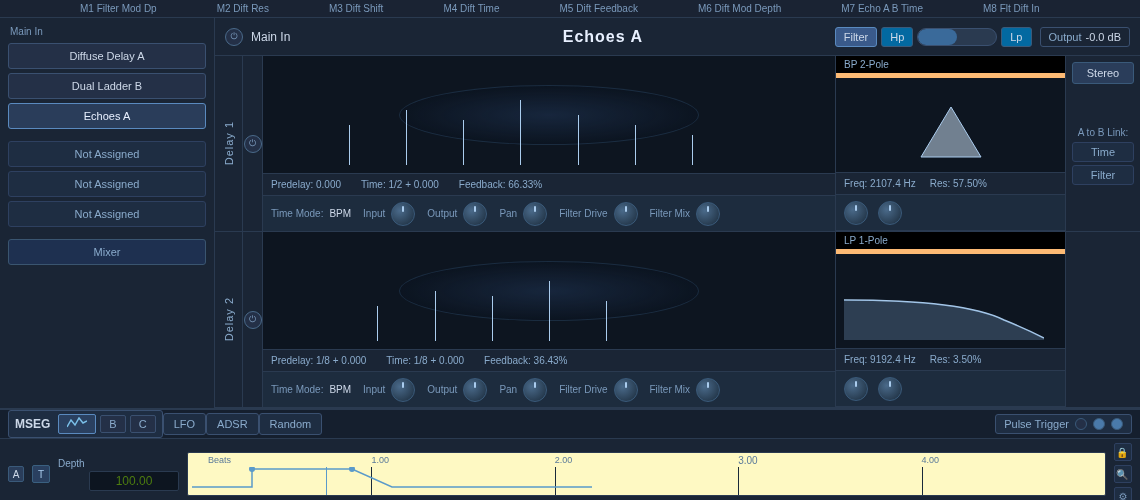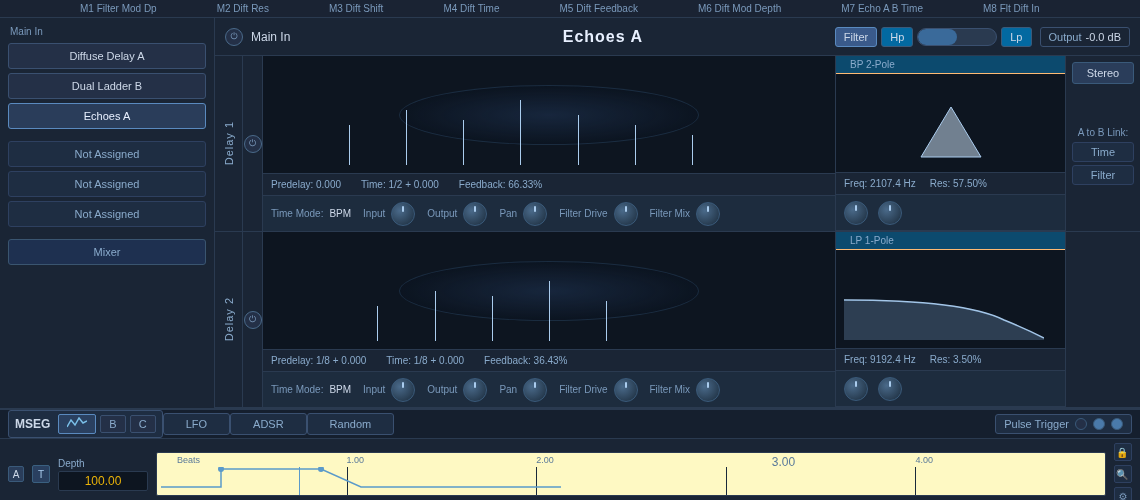--- a/index.html
+++ b/index.html
@@ -328,23 +328,23 @@
     .filter-row {
       flex: 1;
       display: flex;
       flex-direction: column;
       border-bottom: 1px solid #2a3a50;
     }
 
     .filter-title {
       font-size: 10px;
       color: #8aabcc;
-      padding: 3px 14px;
-      background: #0c4a6e;
-      border-bottom: 1px solid #fdba74;
+      padding: 3px 8px;
+      background: #000000;
+      border-bottom: 5px solid #fdba74;
     }
 
     .filter-viz {
       flex: 1;
       background: #0d1520;
       position: relative;
       overflow: hidden;
     }
 
     .filter-params {
@@ -466,21 +466,21 @@
     }
 
     .tab-mini svg {
       width: 20px; height: 12px;
     }
 
     .bottom-tab-btn {
       background: #1e2d42;
       border: 1px solid #3a5070;
       border-radius: 3px;
-      padding: 4px 22px;
+      padding: 4px 10px;
       cursor: pointer;
       font-size: 11px;
       color: #8aabcc;
     }
 
     .pulse-trigger-group {
       display: flex;
       align-items: center;
       gap: 6px;
       margin-left: auto;
@@ -539,23 +539,24 @@
       color: #aaccee;
       cursor: pointer;
     }
 
     .depth-display {
       background: #0d1520;
       border: 1px solid #2a3a50;
       border-radius: 2px;
       padding: 2px 8px;
       font-size: 12px;
-      color: #eab308;
+      color: #4d7c0f;
       min-width: 90px;
       text-align: center;
+      margin-left: 31px;
     }
 
     .seq-area {
       flex: 1;
       background: #fef9c3;
       border: 1px solid #2a3a50;
       border-radius: 2px;
       height: 44px;
       position: relative;
       overflow: hidden;
@@ -849,21 +850,21 @@
       <span style="font-size:10px;color:#8aabcc;">Depth</span>
       <div class="depth-display">100.00</div>
     </div>
 
     <div class="seq-area">
 
       <div style="position:absolute;top:2px;left:0;right:0;display:flex;padding:0 20px;">
         <span style="font-size:9px;color:#5a7a9a;flex:0 0 auto;margin-right:auto;">Beats</span>
         <span style="font-size:9px;color:#5a7a9a;position:absolute;left:20%;">1.00</span>
         <span style="font-size:9px;color:#5a7a9a;position:absolute;left:40%;">2.00</span>
-        <span style="font-size:12px;color:#5a7a9a;position:absolute;left:60%;margin-left:46px;">3.00</span>
+        <span style="font-size:10px;color:#5a7a9a;position:absolute;left:60%;">3.00</span>
         <span style="font-size:9px;color:#5a7a9a;position:absolute;left:80%;">4.00</span>
       </div>
 
       <div class="seq-grid-line" style="left:20%;"></div>
       <div class="seq-grid-line" style="left:40%;"></div>
       <div class="seq-grid-line" style="left:60%;"></div>
       <div class="seq-grid-line" style="left:80%;"></div>
 
       <div class="seq-cursor" style="left:15%;"></div>
 

